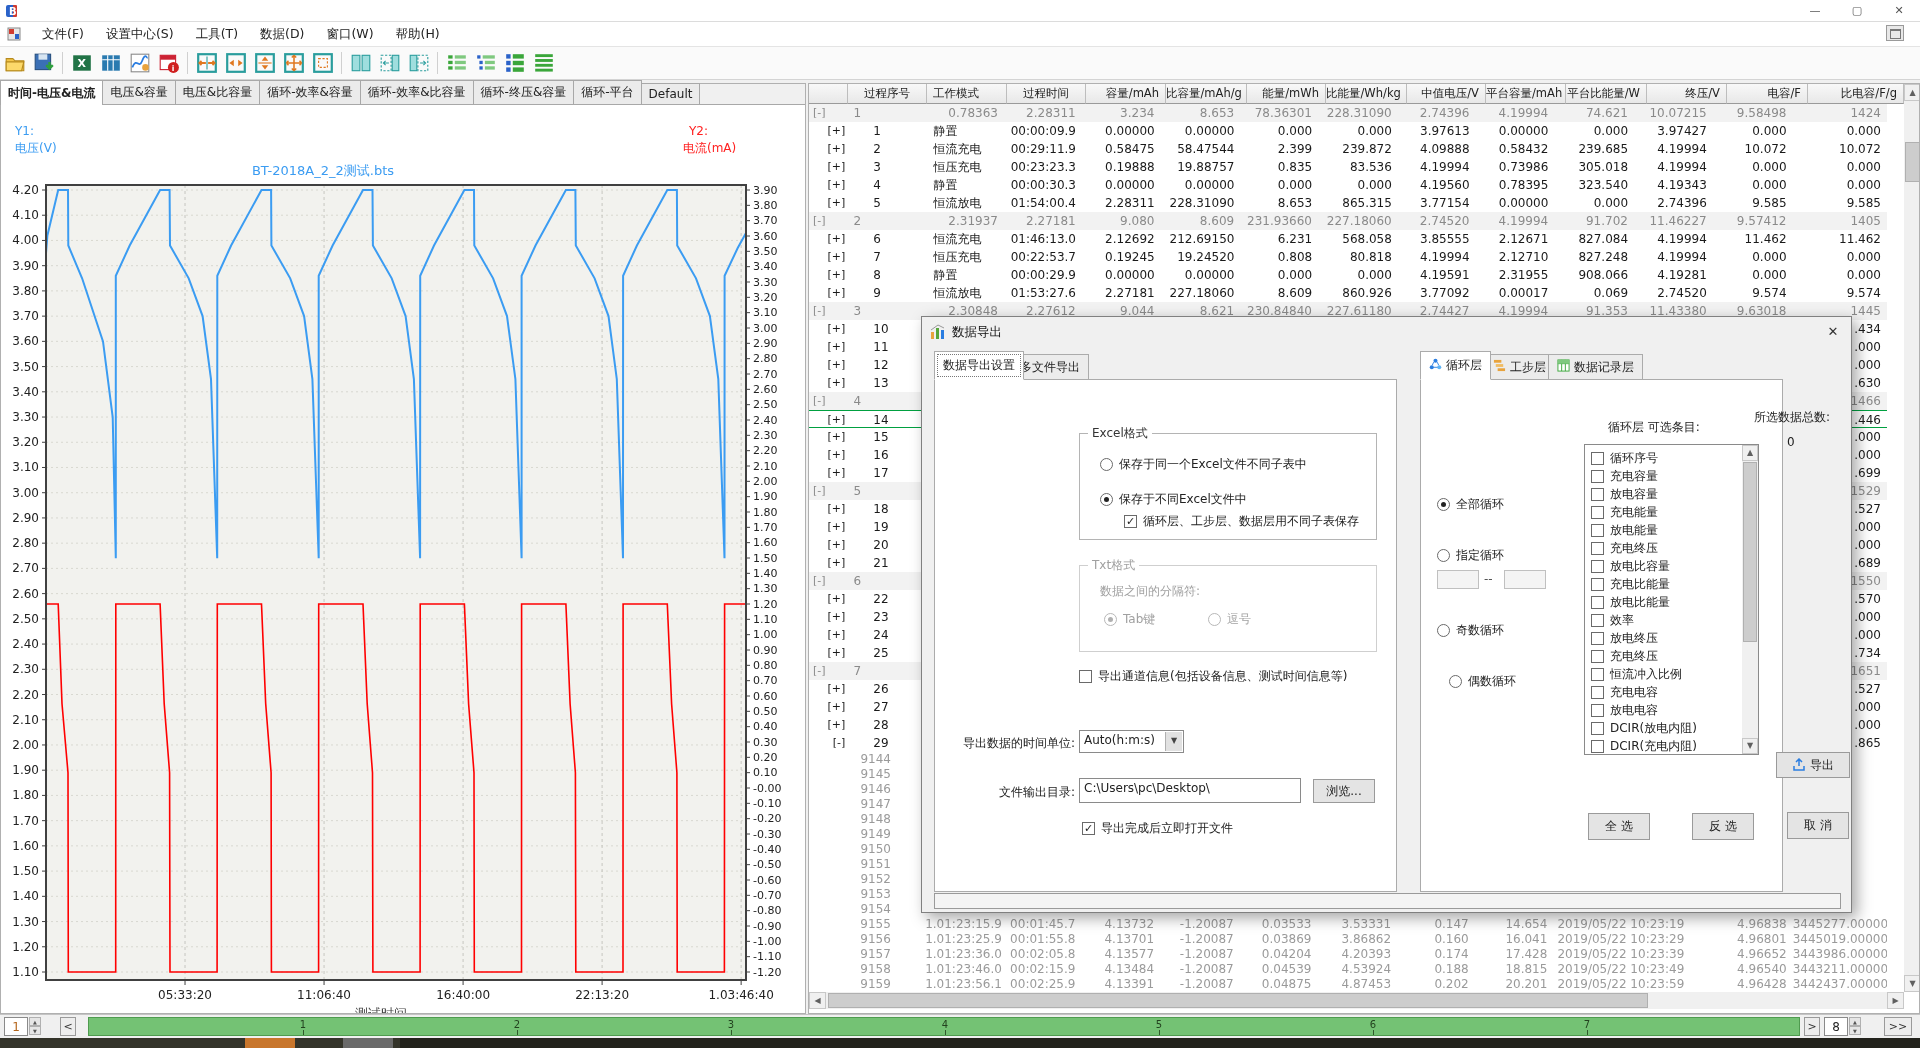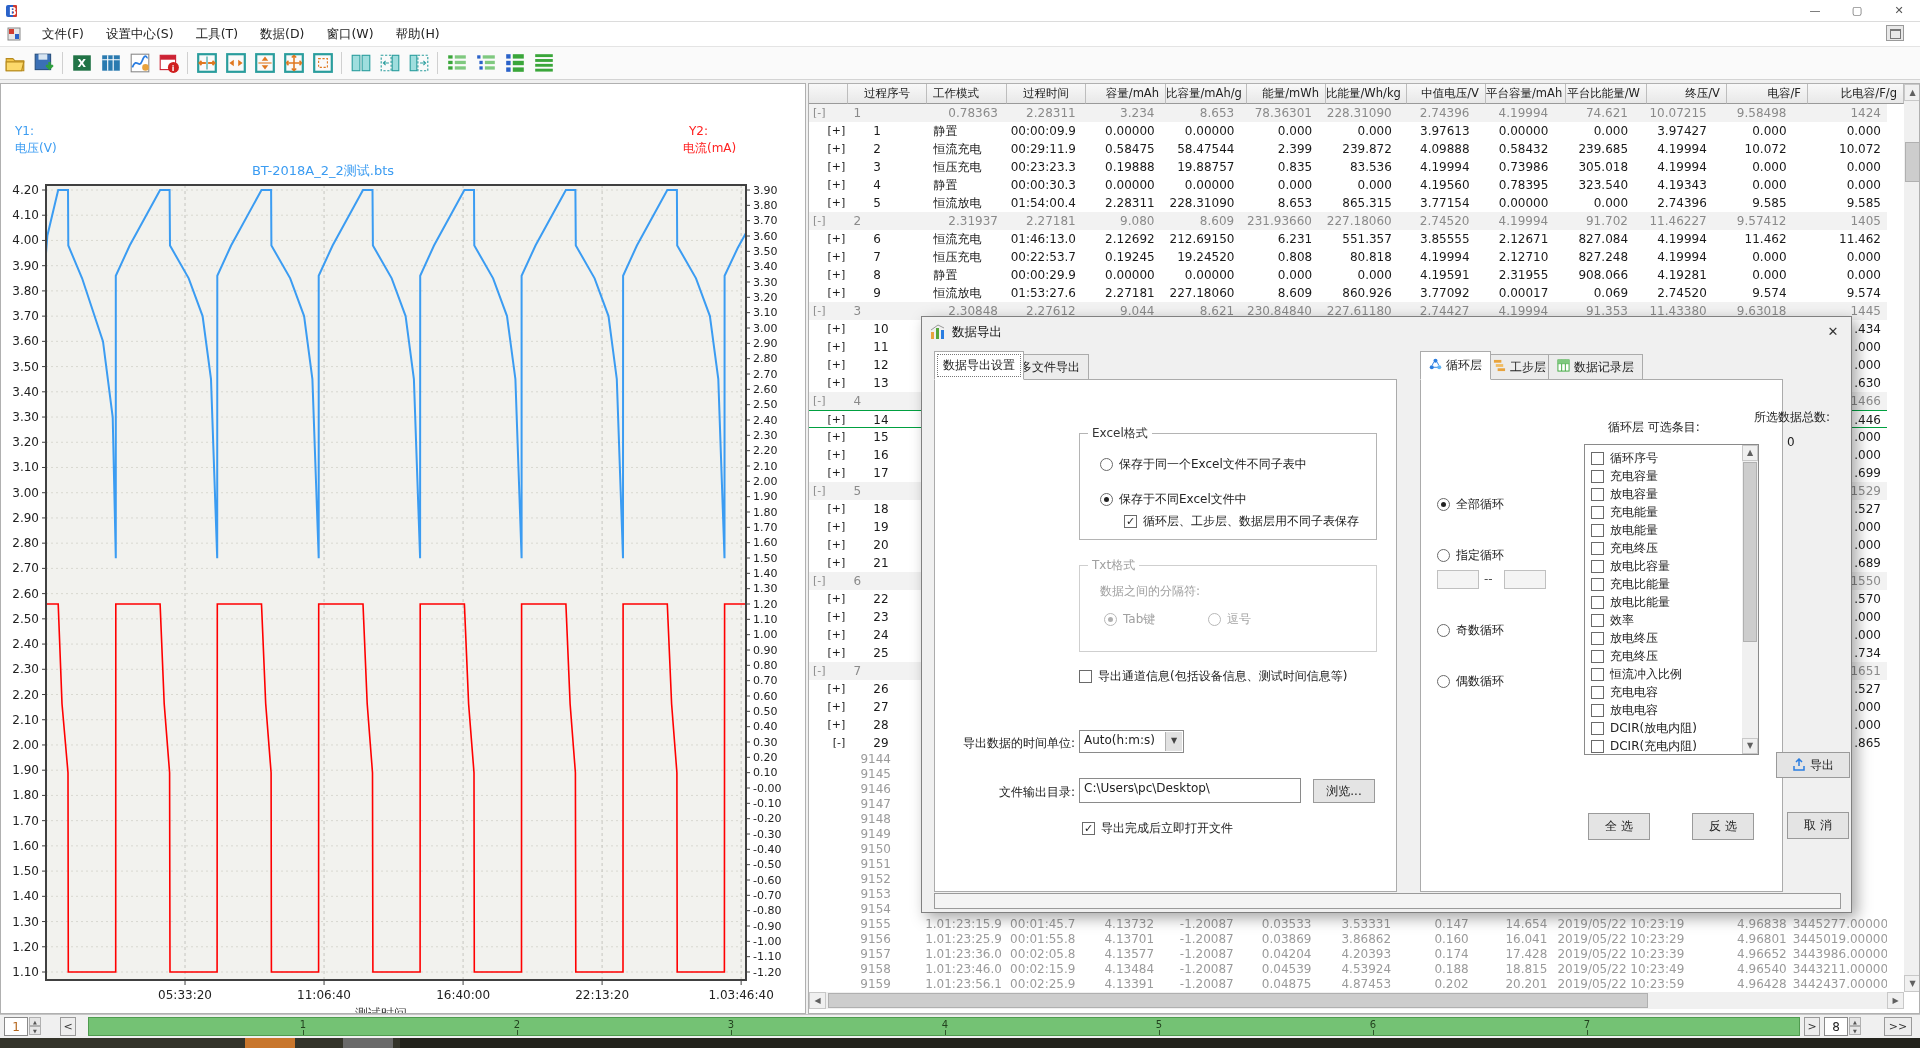--- a/index.html
+++ b/index.html
@@ -244,20 +244,30 @@
       <svg width="22" height="22" viewBox="0 0 20 20">
         <rect x="2" y="2" width="16" height="2.6" fill="#3aa63a"></rect>
         <rect x="2" y="6.4" width="16" height="2.6" fill="#3aa63a"></rect>
         <rect x="2" y="10.8" width="16" height="2.6" fill="#3aa63a"></rect>
         <rect x="2" y="15.2" width="16" height="2.6" fill="#3aa63a"></rect>
       </svg>
     </span>
   </div>
 
 <div id="chart-panel">
+  <div id="chart-tabs">
+      <span class="ctab active">时间-电压&amp;电流</span>
+      <span class="ctab">电压&amp;容量</span>
+      <span class="ctab">电压&amp;比容量</span>
+      <span class="ctab">循环-效率&amp;容量</span>
+      <span class="ctab">循环-效率&amp;比容量</span>
+      <span class="ctab">循环-终压&amp;容量</span>
+      <span class="ctab">循环-平台</span>
+      <span class="ctab">Default</span>
+    </div>
   <div id="chart-area" class="abs" style="left:0;top:21px;width:804px;height:908px"><svg width="804" height="908">
         <rect x="45" y="80" width="700" height="795" fill="#f2f2ee" stroke="none"></rect>
         <line x1="45" y1="867" x2="745" y2="867" stroke="#d8d8d0" stroke-dasharray="2 3"></line>
         <line x1="45" y1="841.7741935483871" x2="745" y2="841.7741935483871" stroke="#d8d8d0" stroke-dasharray="2 3"></line>
         <line x1="45" y1="816.5483870967741" x2="745" y2="816.5483870967741" stroke="#d8d8d0" stroke-dasharray="2 3"></line>
         <line x1="45" y1="791.3225806451612" x2="745" y2="791.3225806451612" stroke="#d8d8d0" stroke-dasharray="2 3"></line>
         <line x1="45" y1="766.0967741935483" x2="745" y2="766.0967741935483" stroke="#d8d8d0" stroke-dasharray="2 3"></line>
         <line x1="45" y1="740.8709677419354" x2="745" y2="740.8709677419354" stroke="#d8d8d0" stroke-dasharray="2 3"></line>
         <line x1="45" y1="715.6451612903224" x2="745" y2="715.6451612903224" stroke="#d8d8d0" stroke-dasharray="2 3"></line>
         <line x1="45" y1="690.4193548387095" x2="745" y2="690.4193548387095" stroke="#d8d8d0" stroke-dasharray="2 3"></line>
@@ -611,21 +621,21 @@
         <div class="td num" style="width:96px;line-height:18px">1405</div>
       </div>
       <div class="tr s" style="height:18px">
         <div class="td exp s" style="width:39px;line-height:18px">[+]</div>
         <div class="td seq s" style="width:79px;line-height:18px">6</div>
         <div class="td left" style="width:80px;line-height:18px">恒流充电</div>
         <div class="td num" style="width:79px;line-height:18px">01:46:13.0</div>
         <div class="td num" style="width:80px;line-height:18px">2.12692</div>
         <div class="td num" style="width:81px;line-height:18px">212.69150</div>
         <div class="td num" style="width:79px;line-height:18px">6.231</div>
-        <div class="td num" style="width:81px;line-height:18px">551.357</div>
+        <div class="td num" style="width:81px;line-height:18px">568.058</div>
         <div class="td num" style="width:79px;line-height:18px">3.85555</div>
         <div class="td num" style="width:80px;line-height:18px">2.12671</div>
         <div class="td num" style="width:81px;line-height:18px">827.084</div>
         <div class="td num" style="width:80px;line-height:18px">4.19994</div>
         <div class="td num" style="width:81px;line-height:18px">11.462</div>
         <div class="td num" style="width:96px;line-height:18px">11.462</div>
       </div>
       <div class="tr s" style="height:18px">
         <div class="td exp s" style="width:39px;line-height:18px">[+]</div>
         <div class="td seq s" style="width:79px;line-height:18px">7</div>
@@ -1458,21 +1468,21 @@
           <span>全部循环</span>
         </div>
         <div class="ctl-row" style="left:16px;top:167px">
           <span class="radio"></span>
           <span>指定循环</span>
         </div>
         <div class="ctl-row" style="left:16px;top:242px">
           <span class="radio"></span>
           <span>奇数循环</span>
         </div>
-        <div class="ctl-row" style="left:16px;top:293px">
+        <div class="ctl-row" style="left:28px;top:293px">
           <span class="radio"></span>
           <span>偶数循环</span>
         </div>
       </div>
     <div class="input dis" style="left:16px;top:190px;width:42px;height:19px"></div>
     <span class="abs" style="left:63px;top:192px;color:#555">--</span>
     <div class="input dis" style="left:83px;top:190px;width:42px;height:19px"></div>
 
     <div class="ctl-row" style="left:187px;top:39px">
         <span>循环层 可选条目:</span>

